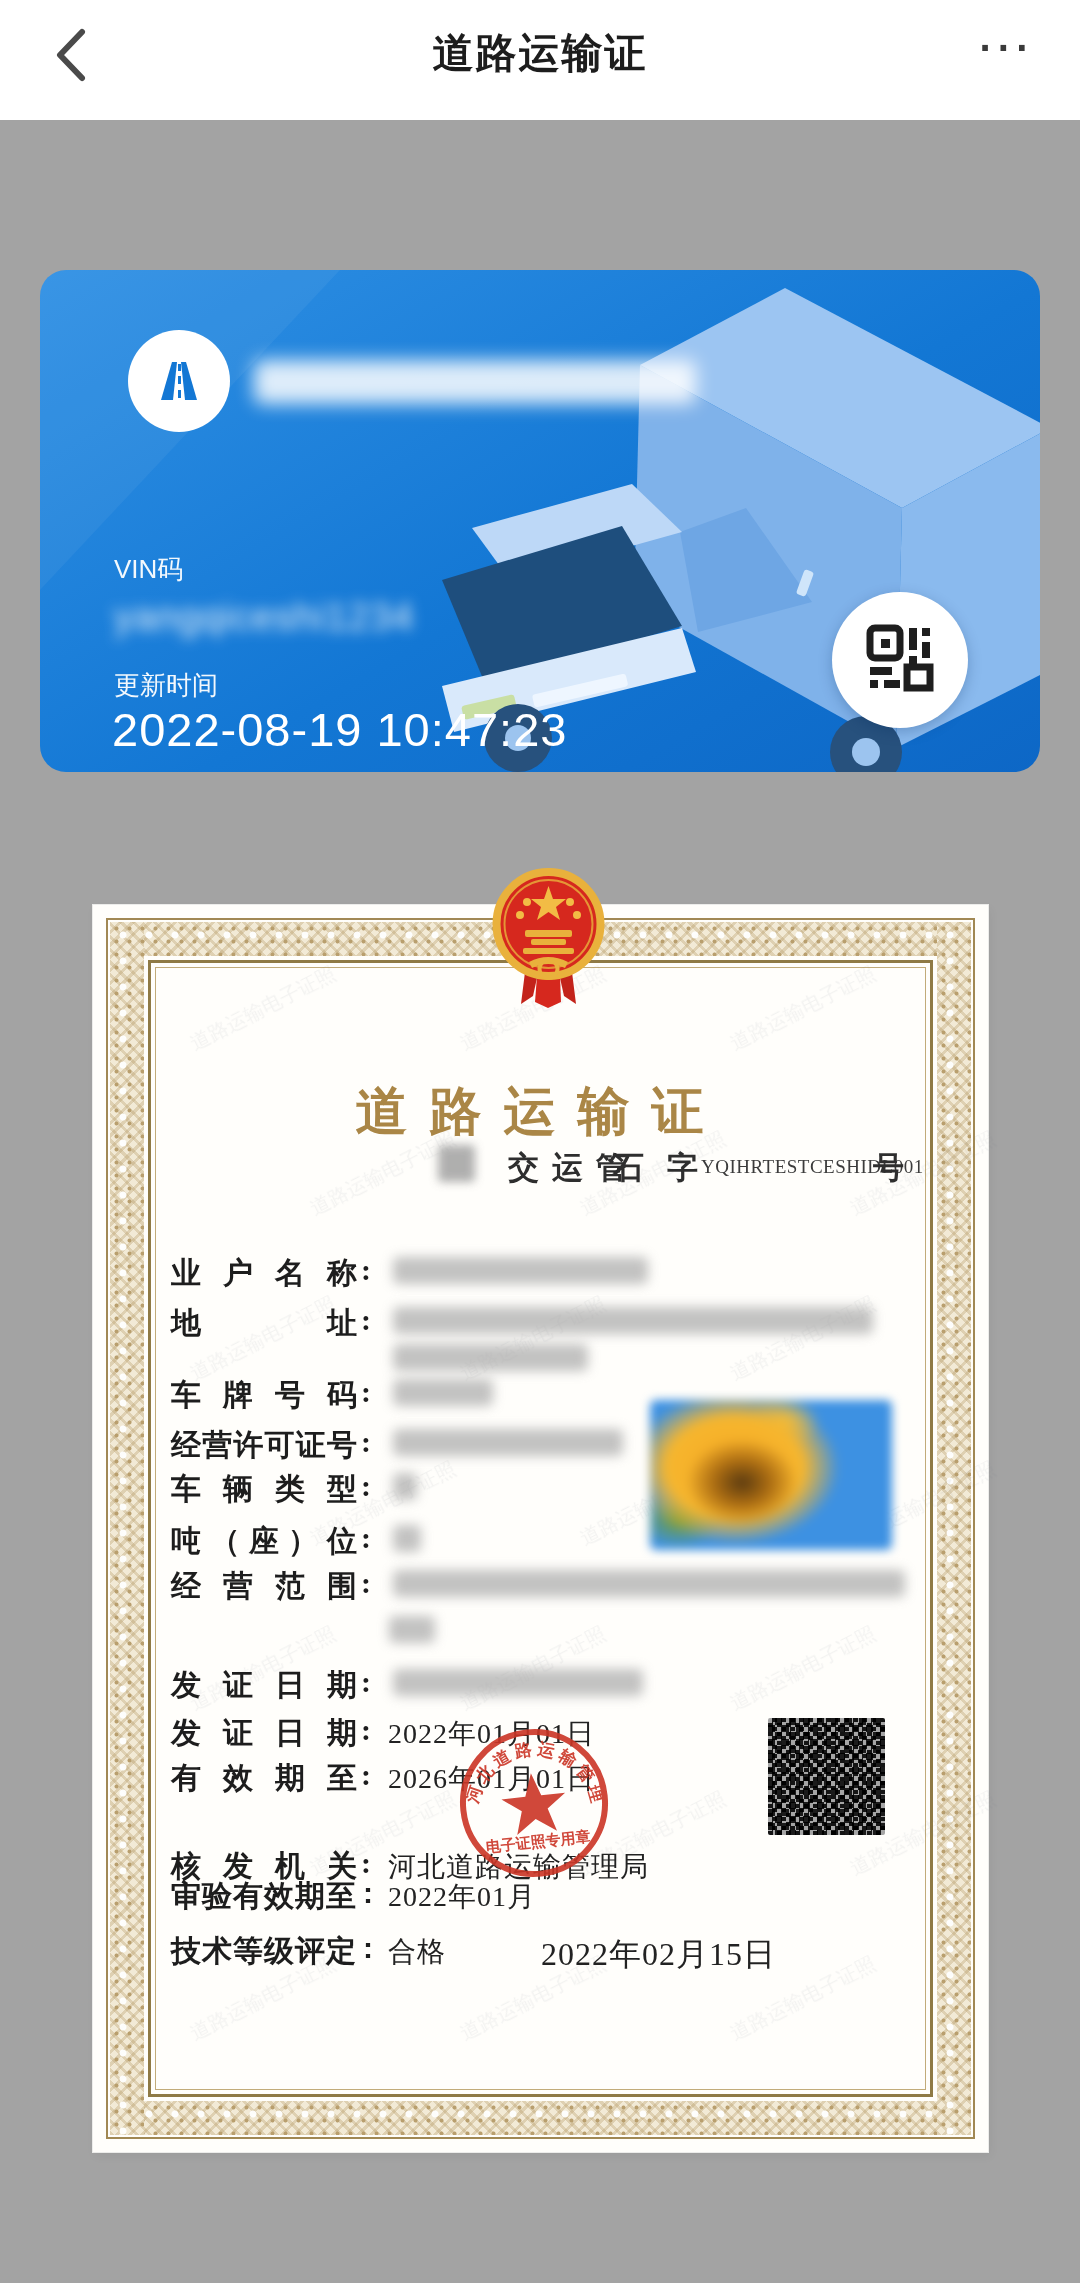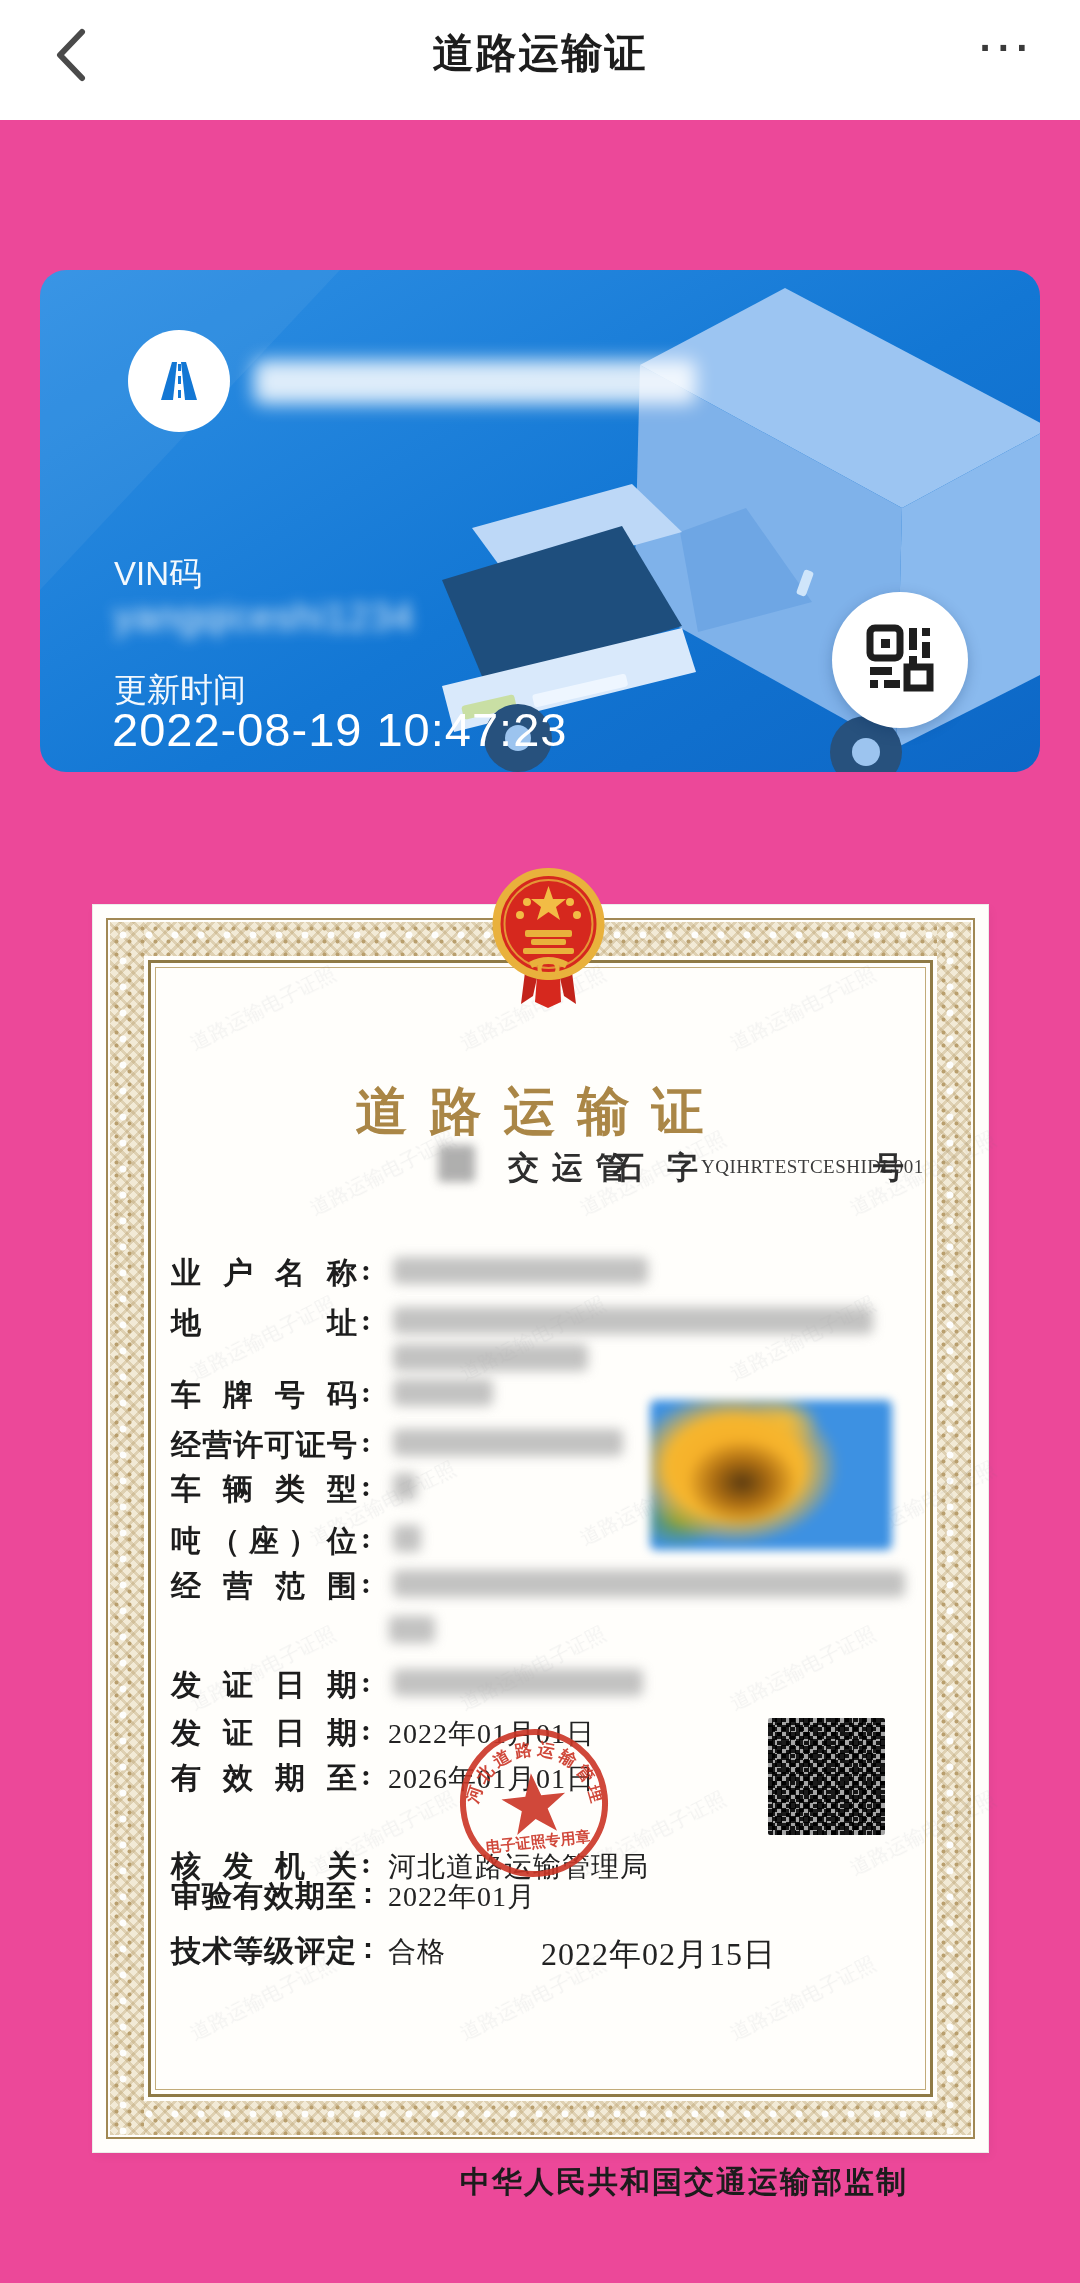--- a/index.html
+++ b/index.html
@@ -1,33 +1,33 @@
 <!DOCTYPE html>
 <html><head>
 <meta charset="utf-8">
 <style>
   html,body{margin:0;padding:0;background:#ffffff;}
   body{font-family:"Liberation Sans",sans-serif;-webkit-font-smoothing:antialiased;}
-  .screen{position:relative;width:1080px;height:2283px;background:#ec4899;overflow:hidden;margin:0 auto;}
+  .screen{position:relative;width:1080px;height:2283px;background:#a3a3a3;overflow:hidden;margin:0 auto;}
 
   
   .header{position:absolute;left:0;top:0;width:1080px;height:120px;background:#ffffff;}
   .back-btn{position:absolute;left:44px;top:22px;width:60px;height:66px;cursor:pointer;}
   .back-btn svg{display:block;}
   .hdr-title{position:absolute;left:0;top:26px;width:1080px;text-align:center;font-size:41px;font-weight:700;color:#1d1d1d;letter-spacing:2px;}
   .more-btn{position:absolute;right:38px;top:18px;width:70px;height:60px;text-align:center;font-size:40px;color:#3a3a3a;letter-spacing:5px;line-height:60px;cursor:pointer;font-weight:700;}
 
   
   .card{position:absolute;left:40px;top:270px;width:1000px;height:502px;border-radius:26px;overflow:hidden;
         background:linear-gradient(150deg,#2f90e4 0%,#1377d4 55%,#0d67c6 100%);}
   .card-sheen{position:absolute;left:0;top:0;width:0;height:0;border-left:300px solid rgba(255,255,255,.05);border-bottom:320px solid transparent;}
   .truck{position:absolute;left:0;top:0;}
   .org-logo{position:absolute;left:88px;top:60px;width:102px;height:102px;border-radius:50%;background:#ffffff;display:flex;align-items:center;justify-content:center;}
   .org-name-blur{position:absolute;left:214px;top:90px;width:442px;height:44px;border-radius:8px;background:rgba(255,255,255,.85);filter:blur(9px);}
-  .lbl{position:absolute;left:74px;color:rgba(255,255,255,.95);font-size:33px;}
+  .lbl{position:absolute;left:74px;color:rgba(255,255,255,.95);font-size:26px;}
   .vin-lbl{top:282px;}
   .vin-val{position:absolute;left:74px;top:326px;color:#ffffff;font-size:38px;letter-spacing:1px;filter:blur(7px);opacity:.9;}
   .upd-lbl{top:398px;}
   .upd-val{position:absolute;left:72px;top:432px;color:#ffffff;font-size:47px;font-weight:400;letter-spacing:1px;}
   .qr-btn{position:absolute;right:72px;top:322px;width:136px;height:136px;border-radius:50%;background:#ffffff;display:flex;align-items:center;justify-content:center;cursor:pointer;box-shadow:0 4px 14px rgba(0,40,90,.25);}
 
   
   .cert{position:absolute;left:93px;top:905px;width:895px;height:1247px;background:#fffefb;
         box-shadow:0 0 0 1px #ececea, 2px 4px 10px rgba(0,0,0,.05);}
   .cb-line-outer{position:absolute;inset:13px;border:2px solid #a18853;pointer-events:none;}
@@ -315,14 +315,13 @@
             <path id="arcpath" d="M 20 88 A 58 58 0 1 1 136 88"></path>
           </defs>
         <text font-size="17" fill="#cb3526" font-weight="bold" letter-spacing="4">
           <textPath href="#arcpath" startOffset="8%" id="stamp-arc-text">河北道路运输管理局</textPath>
         </text>
         <text x="78" y="122" text-anchor="middle" font-size="15" fill="#cb3526" font-weight="bold" id="stamp-bottom-text">电子证照专用章</text>
       </svg>
     </div>
   </div>
 
-  <div class="cert-footer">中华人民共和国交通运输部监制</div>
 </div>
 
 </body></html>

